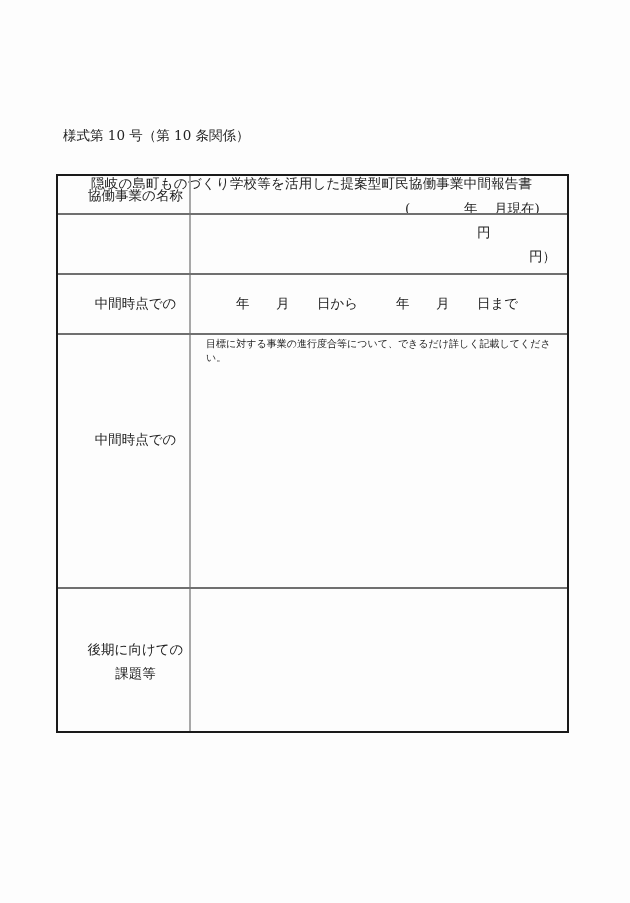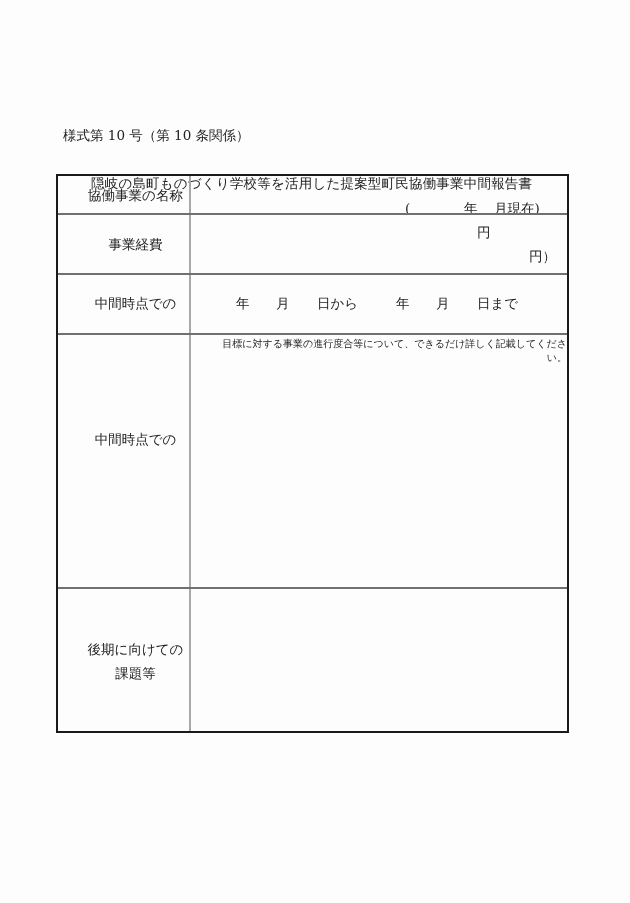--- a/index.html
+++ b/index.html
@@ -13,21 +13,21 @@
   .asof { left:0; top:155px; font-size:13.5px; width:630px; height:18px; }
   .asof span { position:absolute; top:0; }
   .table {
     position:absolute; left:56px; top:174px; width:509px; height:555px;
     border:2px solid #1a1a1a; box-sizing:content-box;
   }
   .vline { position:absolute; left:131px; top:0; width:2px; height:100%; background:#a8a8a8; }
   .hline { position:absolute; left:0; width:100%; height:1.5px; background:#707070; }
   .cell-label { position:absolute; left:0; width:155px; text-align:center; font-size:13.5px; line-height:26px; }
   .cell-text { position:absolute; font-size:13.5px; }
-  .note { position:absolute; left:148px; top:161px; font-size:10px;text-align:right; }
+  .note { position:absolute; left:148px; top:161px; font-size:10px; }
 </style>
 </head>
 <body>
 
 <div class="abs form-no">様式第 10 号（第 10 条関係）</div>
 <div class="abs title">隠岐の島町ものづくり学校等を活用した提案型町民協働事業中間報告書</div>
 
 <div class="abs asof">
   <span style="left:405px">(</span>
   <span style="left:464px">年</span>
@@ -37,21 +37,20 @@
 <div class="table">
   <div class="vline"></div>
   <div class="hline" style="top:37px"></div>
   <div class="hline" style="top:97px"></div>
   <div class="hline" style="top:157px"></div>
   <div class="hline" style="top:411px"></div>
 
   <div class="cell-label" style="top:6px">協働事業の名称</div>
   <div class="cell-text" style="left:134px; top:0; width:375px; height:37px"></div>
 
-  <div class="cell-label" style="top:55px">事業経費</div>
   <div class="cell-text" style="left:134px; top:39px; width:375px; height:58px"></div>
   <div class="cell-text" style="left:419px; top:48px">円</div>
   <div class="cell-text" style="left:471px; top:72px">円）</div>
 
   <div class="cell-label" style="top:114px">中間時点での</div>
   <div class="cell-text" style="left:134px; top:99px; width:375px; height:58px"></div>
   <div class="cell-text" style="left:178px; top:119px">年</div>
   <div class="cell-text" style="left:218px; top:119px">月</div>
   <div class="cell-text" style="left:259px; top:119px">日から</div>
   <div class="cell-text" style="left:338px; top:119px">年</div>

